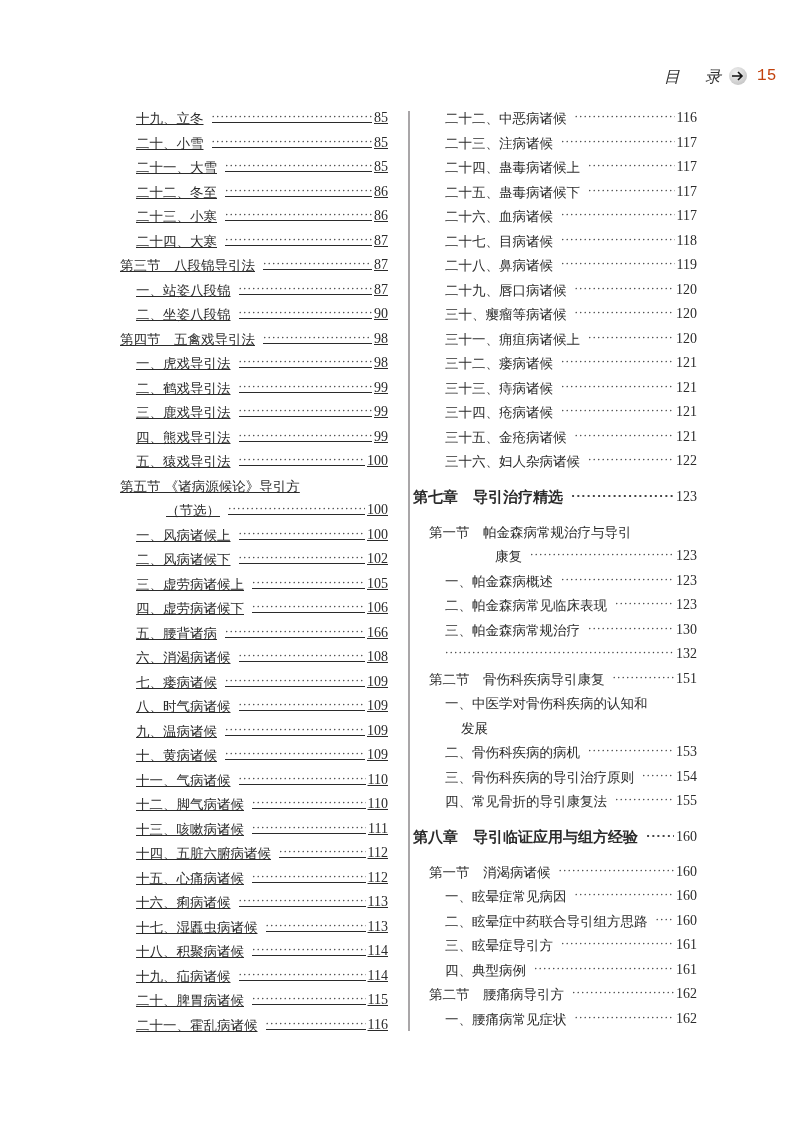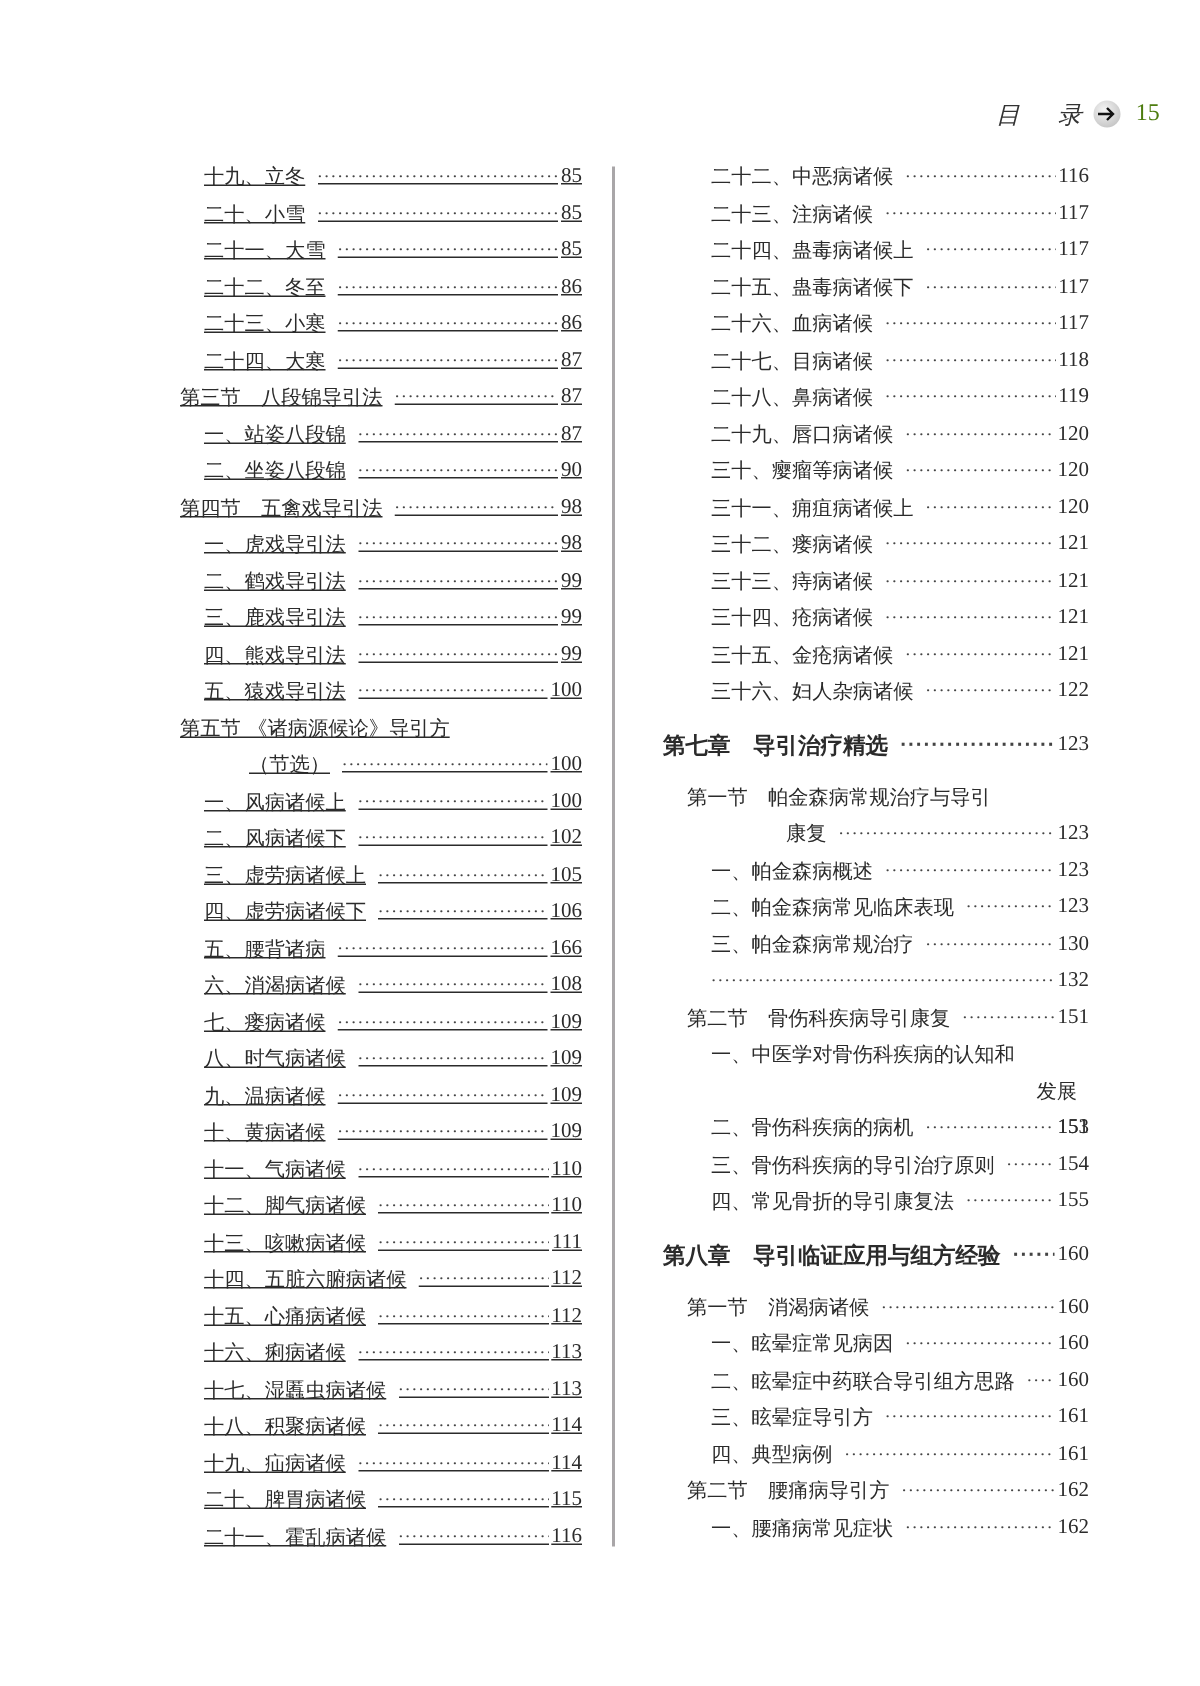--- a/index.html
+++ b/index.html
@@ -2,25 +2,25 @@
 <html><head>
 <meta charset="utf-8">
 <style>
   html, body { margin:0; padding:0; }
   body { width:800px; height:1124px; background:#ffffff; position:relative; overflow:hidden;
          font-family:"DejaVu Serif","Liberation Serif",serif; color:#2b2b2b; }
   .header { position:absolute; top:67px; left:664px; height:24px; display:flex; align-items:flex-start; }
   .header .title { font-size:16px; font-style:italic; color:#333; letter-spacing:10px; font-family:"DejaVu Serif",serif; }
   .header .arrow { width:18px; height:18px; border-radius:50%; background:radial-gradient(circle at 40% 35%, #f4f4f4, #b8b8b8);
                    display:inline-flex; align-items:center; justify-content:center; margin-left:-2px; margin-right:10px; }
-  .header .pnum { font-family:Liberation Serif, serif; font-size:16px; color:#4d7c0f; }
+  .header .pnum { font-family:Liberation Mono, monospace; font-size:16px; color:#c2410c; }
   .divider { position:absolute; left:408px; top:111px; width:2px; height:920px; background:#a9a6a8; }
   .col { position:absolute; top:106px; }
   .col.left { left:120px; width:268px;text-decoration:underline; }
-  .col.right { left:442px; width:284px;text-align:right; }
+  .col.right { left:413px; width:284px; }
   .row { position:relative; height:24.5px; line-height:24.5px; font-size:13.5px; display:flex; white-space:nowrap; }
   .row .label { flex:0 0 auto; padding-right:8px; background:#fff; }
   .row .dots { flex:1 1 auto; overflow:hidden; color:#444; letter-spacing:1px; font-size:11px; }
   .row .dots::before { content:"······································································································"; }
   .row .page { flex:0 0 auto; padding-left:2px; font-family:"Liberation Serif",serif; font-size:14px; }
   .row.lvl2 { padding-left:16px; }
   .row.lvl1 { padding-left:0; }
   .row.cont { padding-left:46px; }
   .chapter { height:38px; line-height:38px; font-family:"DejaVu Sans","Liberation Sans",sans-serif; font-weight:bold; font-size:15px; margin-top:4px; margin-bottom:4px; }
   .chapter .label { font-weight:bold; }

